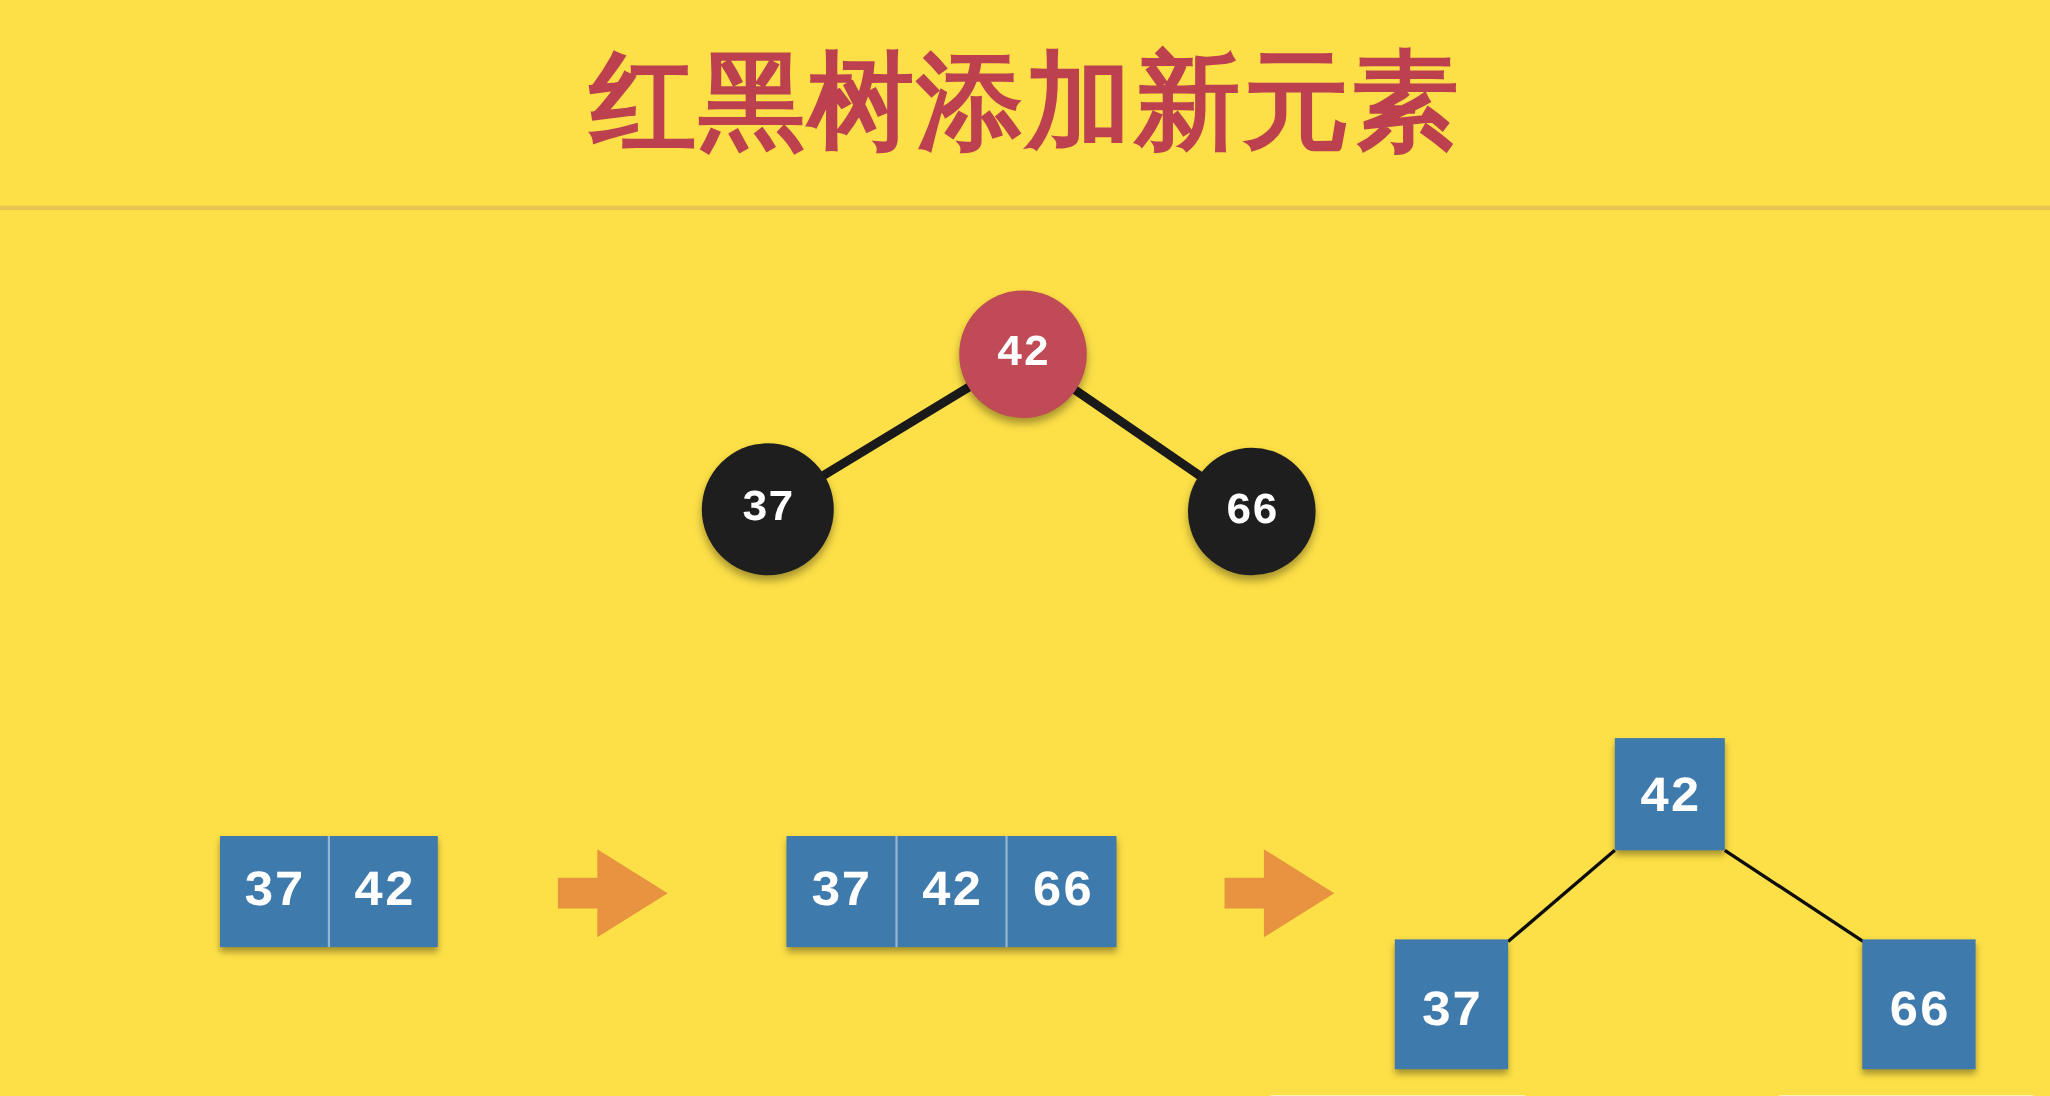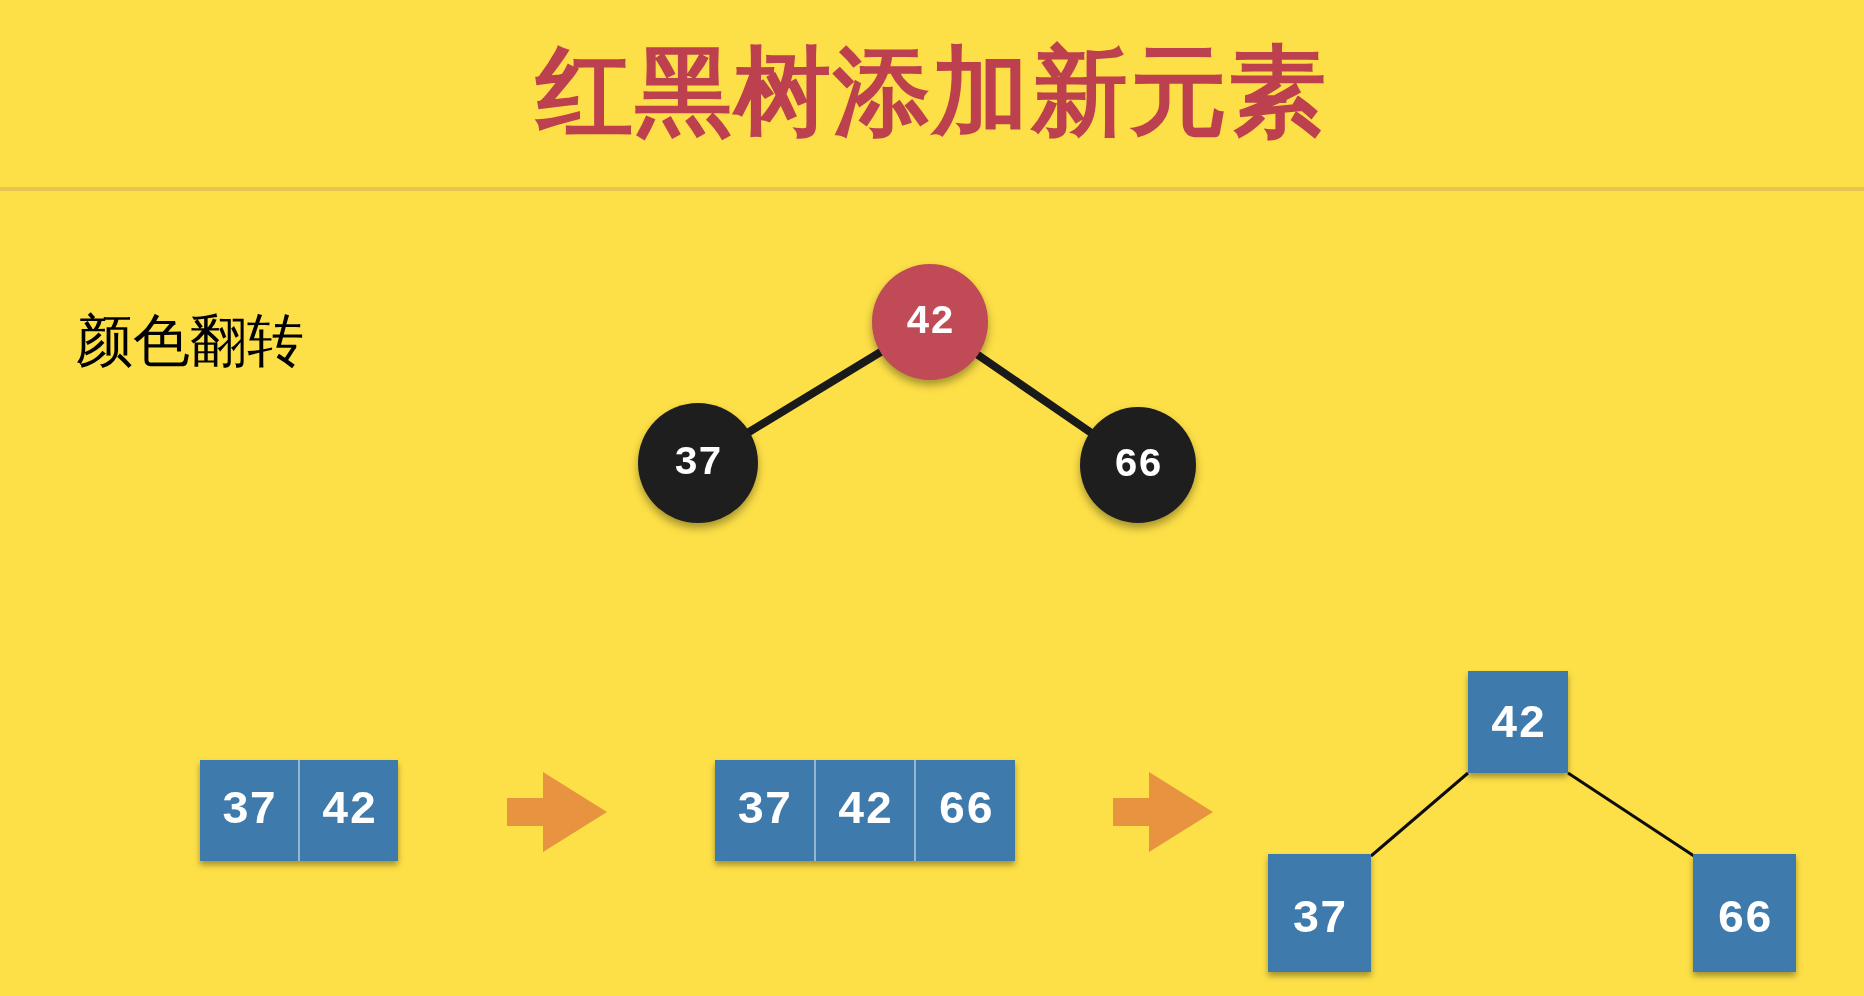--- a/index.html
+++ b/index.html
@@ -74,21 +74,20 @@
   #sq-right{left:1693px;top:854px;width:103px;height:118px;padding-top:14px;box-sizing:border-box;}
 </style>
 </head>
 <body>
 
 <div class="slide">
 
   <div class="page-title">红黑树添加新元素</div>
   <div class="title-divider"></div>
 
-  <div class="label-cn">颜色翻转</div>
 
   <svg class="edges" viewBox="0 0 1864 996">
     <line x1="930" y1="322" x2="698" y2="463" stroke="#1A1A1A" stroke-width="8" stroke-linecap="round"></line>
     <line x1="930" y1="322" x2="1138" y2="465" stroke="#1A1A1A" stroke-width="8" stroke-linecap="round"></line>
     <line x1="1468" y1="773" x2="1371" y2="856" stroke="#0D0D0D" stroke-width="3"></line>
     <line x1="1568" y1="773" x2="1694" y2="856" stroke="#0D0D0D" stroke-width="3"></line>
   </svg>
 
   <div class="cnode red" id="node-root">
     <span>42</span>

